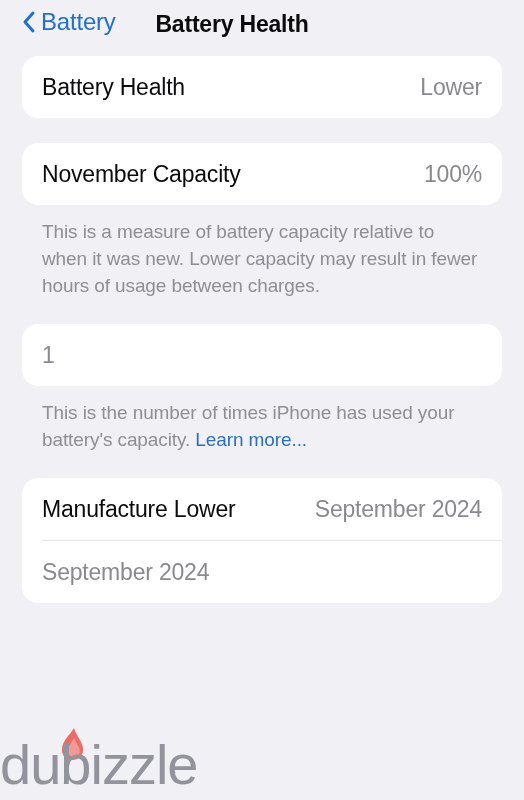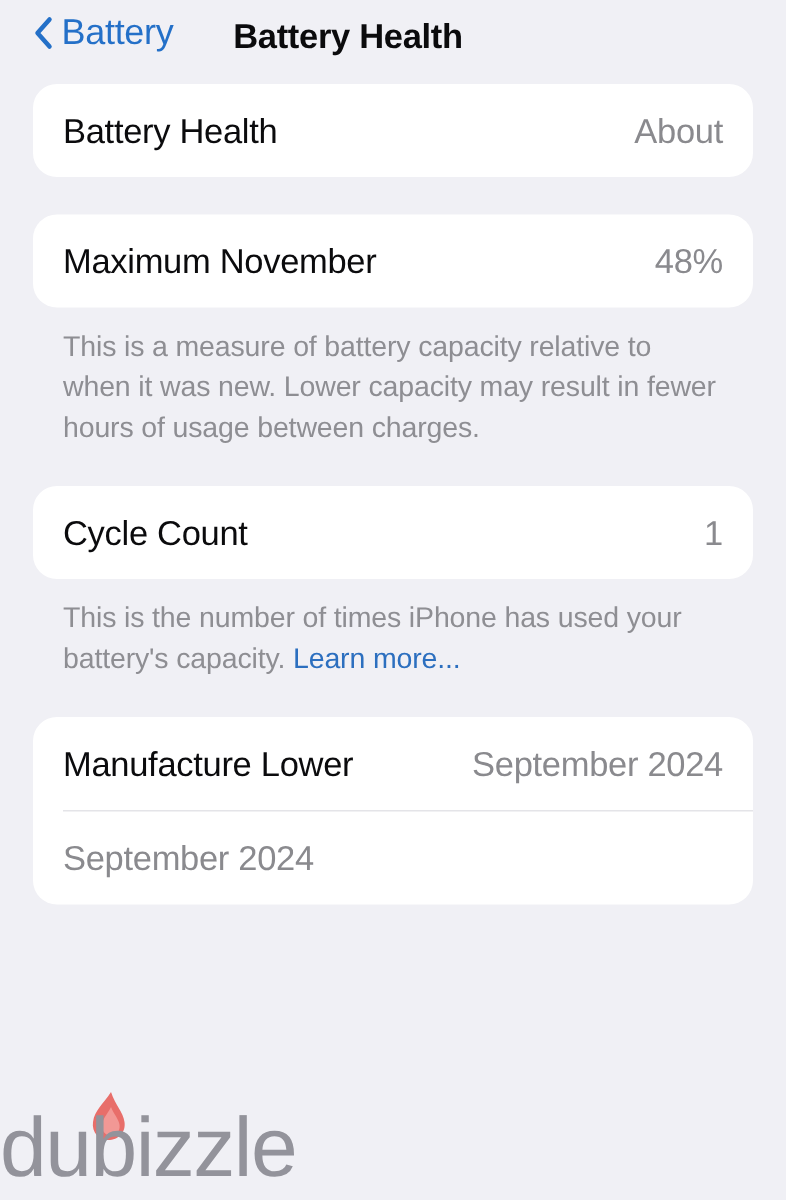--- a/index.html
+++ b/index.html
@@ -141,41 +141,40 @@
   </div>
 
   <div class="nav-title">Battery Health</div>
 </div>
 
 <div class="content">
 
   <div class="card">
     <div class="row">
       <span class="row-label">Battery Health</span>
-      <span class="row-value">About</span>
+      <span class="row-value">Lower</span>
     </div>
   </div>
 
   <div class="gap-md"></div>
 
   <div class="card">
     <div class="row">
-      <span class="row-label">Maximum November</span>
-      <span class="row-value">48%</span>
+      <span class="row-label">November Capacity</span>
+      <span class="row-value">100%</span>
     </div>
   </div>
   <div class="footnote">
     <span>This is a measure of battery capacity relative to when it was new. Lower capacity may result in fewer hours of usage between charges.</span>
   </div>
 
   <div class="gap-md"></div>
 
   <div class="card">
     <div class="row">
-      <span class="row-label">Cycle Count</span>
       <span class="row-value">1</span>
     </div>
   </div>
   <div class="footnote">
     <span>This is the number of times iPhone has used your battery's capacity. </span><span class="link">Learn more...</span>
   </div>
 
   <div class="gap-md"></div>
 
   <div class="card">

